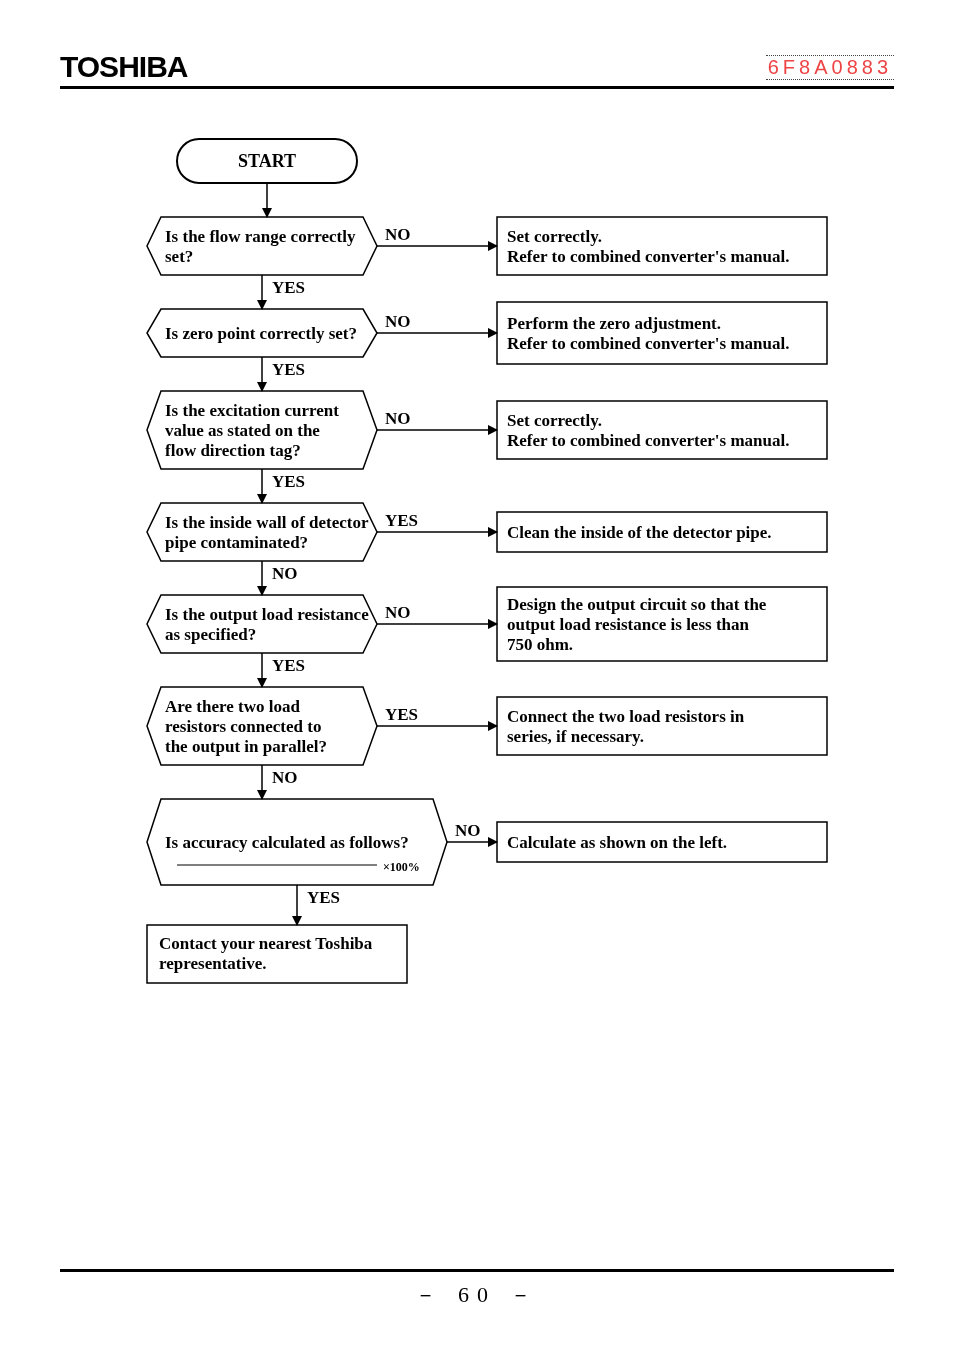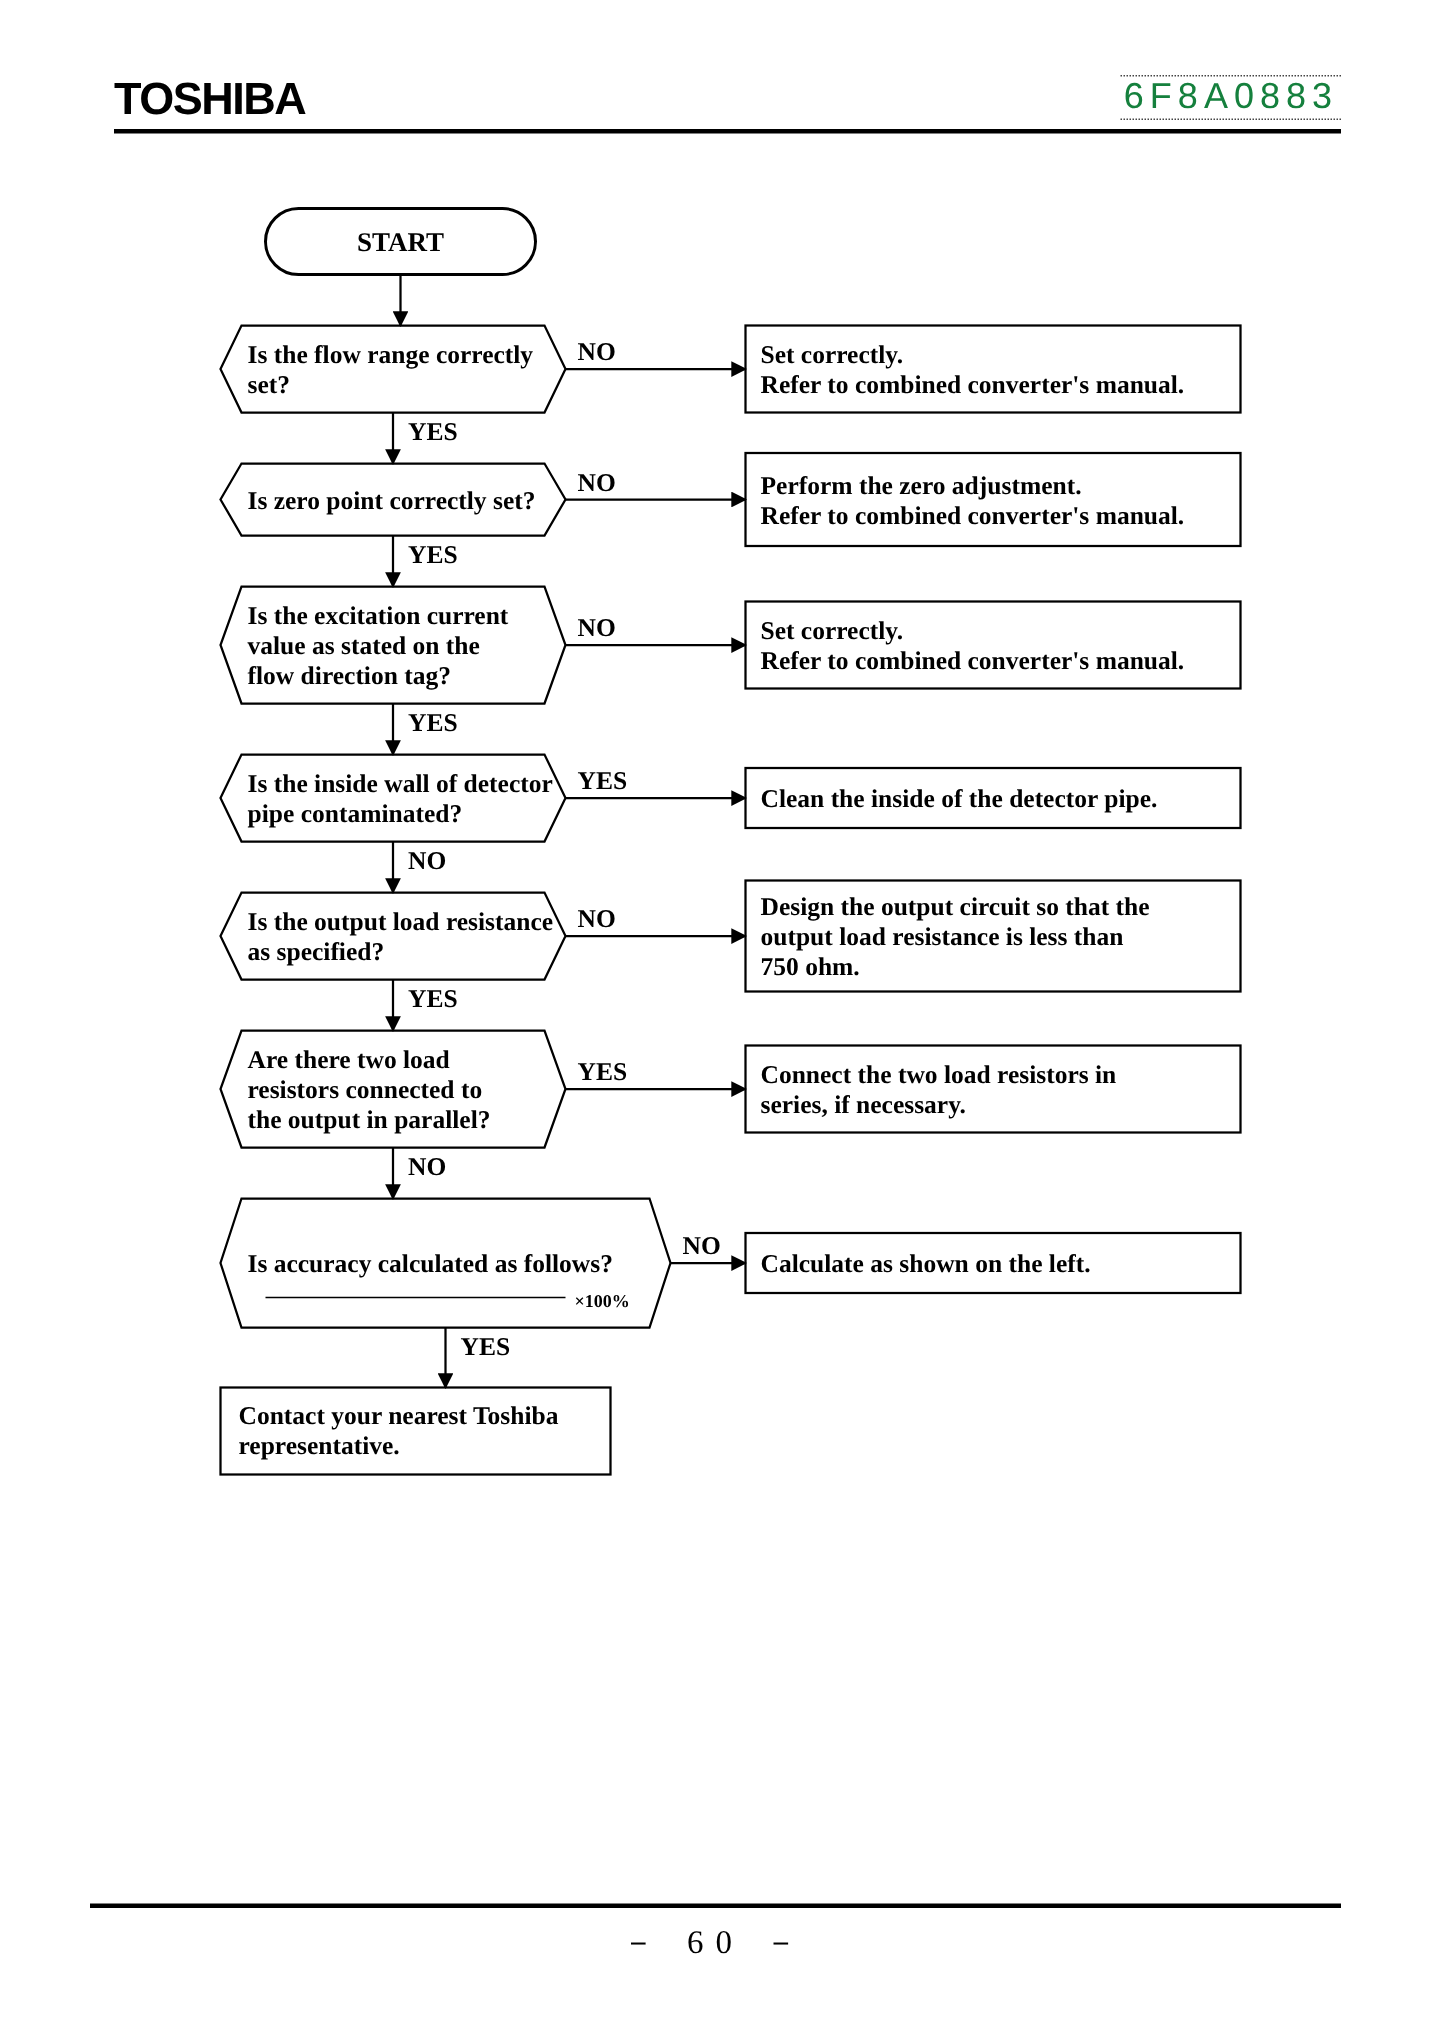--- a/index.html
+++ b/index.html
@@ -15,40 +15,39 @@
   .page {
     padding: 50px 60px 20px 60px;
     box-sizing: border-box;
     width: 100%;
     height: 100%;
     position: relative;
   }
   .header {
     display: flex;
     justify-content: space-between;
-    align-items: flex-start;
+    align-items: center;
     border-bottom: 3px solid #000;
     padding-bottom: 2px;
-    margin-left: 16px;
   }
   .logo {
     font-family: Arial, Helvetica, sans-serif;
     font-weight: 900;
     font-size: 30px;
     letter-spacing: -1px;
   }
   .docnum {
     font-family: Arial, Helvetica, sans-serif;
-    font-size: 24px;
+    font-size: 20px;
     letter-spacing: 4px;
     font-weight: 400;
     border-bottom: 1px dotted #444;
     border-top: 1px dotted #444;
     padding: 0 2px;
-    color: #15803d;
+    color: #ef4444;
   }
   .footer-line {
     position: absolute;
     left: 60px;
     right: 60px;
     bottom: 78px;
     border-top: 3px solid #000;
   }
   .page-num {
     position: absolute;

